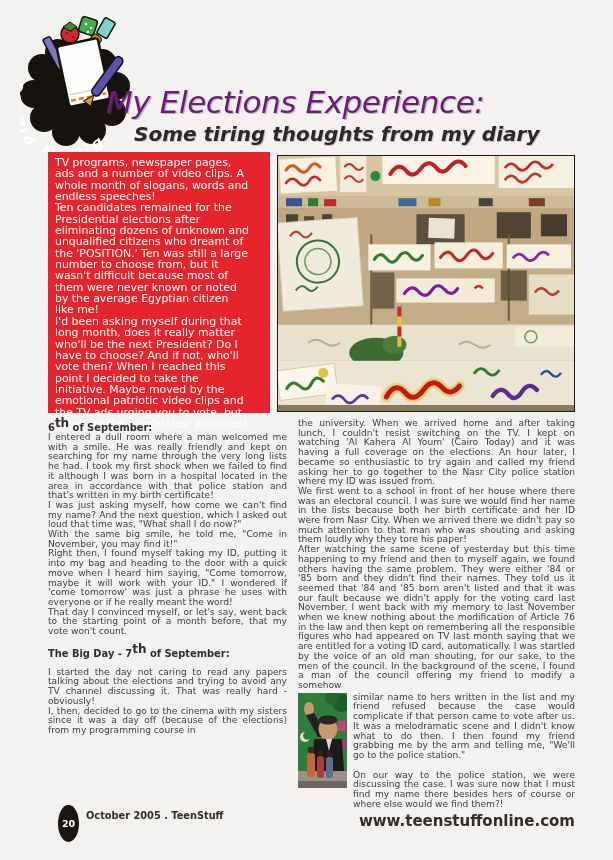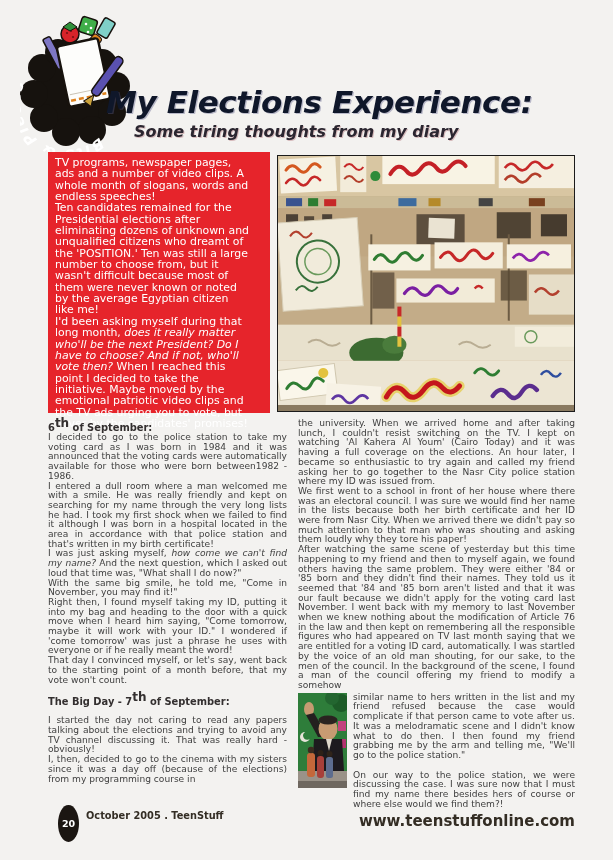--- a/index.html
+++ b/index.html
@@ -5,36 +5,36 @@
   html,body { margin:0; padding:0; background:#e9e8e6; }
   .page {
     position:relative; width:613px; height:860px; margin:0 auto;
     background:#f3f2f0; overflow:hidden;
     font-family:"DejaVu Sans", sans-serif; color:#3f3f3f;
   }
   
   .logo { position:absolute; left:20px; top:10px; width:118px; height:142px; }
   .title {
     position:absolute; left:106px; top:84px;
-    font-size:31px; font-weight:bold; font-style:italic; letter-spacing:-0.4px;
-    color:#0f172a; text-shadow:1.3px 1.3px 0 rgba(90,90,135,.38); white-space:nowrap;
+    font-size:31px; font-weight:normal; font-style:italic; letter-spacing:-0.4px;
+    color:#701a75; text-shadow:1.3px 1.3px 0 rgba(90,90,135,.38); white-space:nowrap;
   }
   .subtitle {
     position:absolute; left:134px; top:122px;
-    font-size:16px; font-weight:bold; font-style:italic;
+    font-size:20px; font-weight:bold; font-style:italic;
     color:#2b2630; text-shadow:1px 1px 0 rgba(150,60,70,.3); white-space:nowrap;
   }
   
   .redbox {
     position:absolute; left:48px; top:152px; width:222px; height:261px;
     background:#e6242b; color:#ffffff; box-sizing:border-box; padding:5px 20px 4px 7px;
     font-size:10.9px; line-height:11.35px; text-align:left;
   }
   .redbox p { margin:0; }
-  .i { font-style:italic; }
+  .i { }
   
   .photo {
     position:absolute; left:277px; top:155px; width:298px; height:257px;
     border:1.5px solid #1b1b1b; box-sizing:border-box; background:#c3ac88;
   }
   .photo svg { display:block; width:100%; height:100%; }
   
   .col {
     position:absolute; top:419px; font-size:9.1px; line-height:9.7px;
     color:#3e3e3e; text-align:justify;
@@ -220,21 +220,20 @@
       <path d="M108,240 q9,-16 19,-4 q8,10 18,-3 q9,-13 19,-2 q8,9 17,-2" stroke="#c4161c" stroke-width="5" fill="none" stroke-linecap="round"></path>
       <path d="M196,216 q6,-8 12,-1 t12,-1" stroke="#2e7d32" stroke-width="2.8" fill="none" stroke-linecap="round"></path>
       <path d="M214,239 q8,-11 15,-2 t14,-2 t15,-2" stroke="#5b2d8e" stroke-width="4.4" fill="none" stroke-linecap="round"></path>
       <path d="M262,218 q5,-7 10,-1 t10,-1" stroke="#2e4d9e" stroke-width="2.4" fill="none"></path>
       <rect x="0" y="248" width="295" height="6" fill="#8a7a60"></rect>
     </svg>
   </div>
 
   <div class="col col-left">
     <p class="h"><span>6</span><span class="sup">th</span><span> of September:</span></p>
-    <p>I decided to go to the police station to take my voting card as I was born in 1984 and it was announced that the voting cards were automatically available for those who were born between1982 - 1986.</p>
     <p>I entered a dull room where a man welcomed me with a smile. He was really friendly and kept on searching for my name through the very long lists he had. I took my first shock when we failed to find it although I was born in a hospital located in the area in accordance with that police station and that's written in my birth certificate!</p>
     <p><span>I was just asking myself, </span><span class="i">how come we can't find my name?</span><span> And the next question, which I asked out loud that time was, "What shall I do now?"</span></p>
     <p>With the same big smile, he told me, "Come in November, you may find it!"</p>
     <p>Right then, I found myself taking my ID, putting it into my bag and heading to the door with a quick move when I heard him saying, "Come tomorrow, maybe it will work with your ID." I wondered if 'come tomorrow' was just a phrase he uses with everyone or if he really meant the word!</p>
     <p>That day I convinced myself, or let's say, went back to the starting point of a month before, that my vote won't count.</p>
     <p class="h h2"><span>The Big Day - 7</span><span class="sup">th</span><span> of September:</span></p>
     <p>I started the day not caring to read any papers talking about the elections and trying to avoid any TV channel discussing it.  That was really hard - obviously!</p>
     <p>I, then, decided to go to the cinema with my sisters since it was a day off (because of the elections) from my programming course in</p>
   </div>
 

